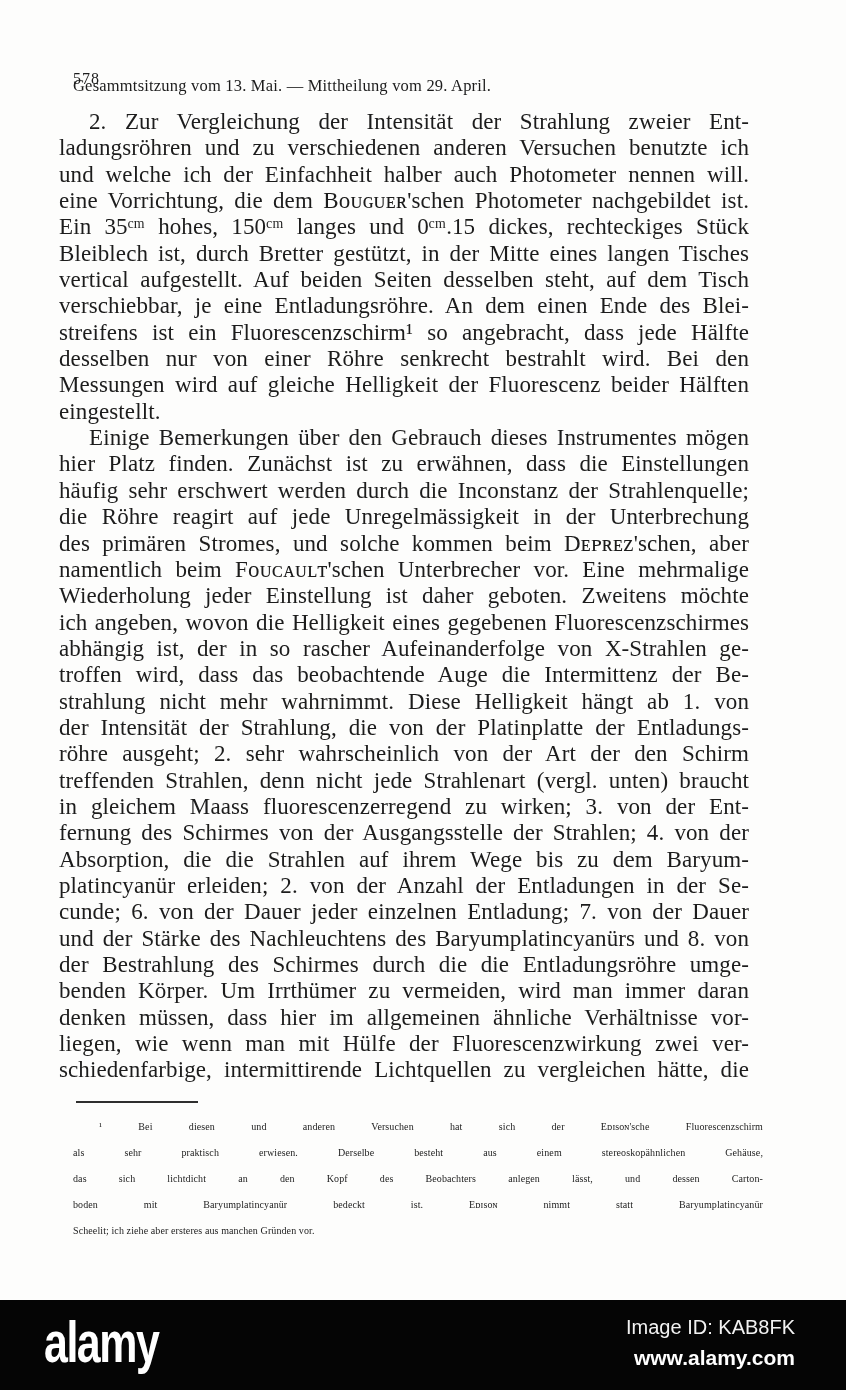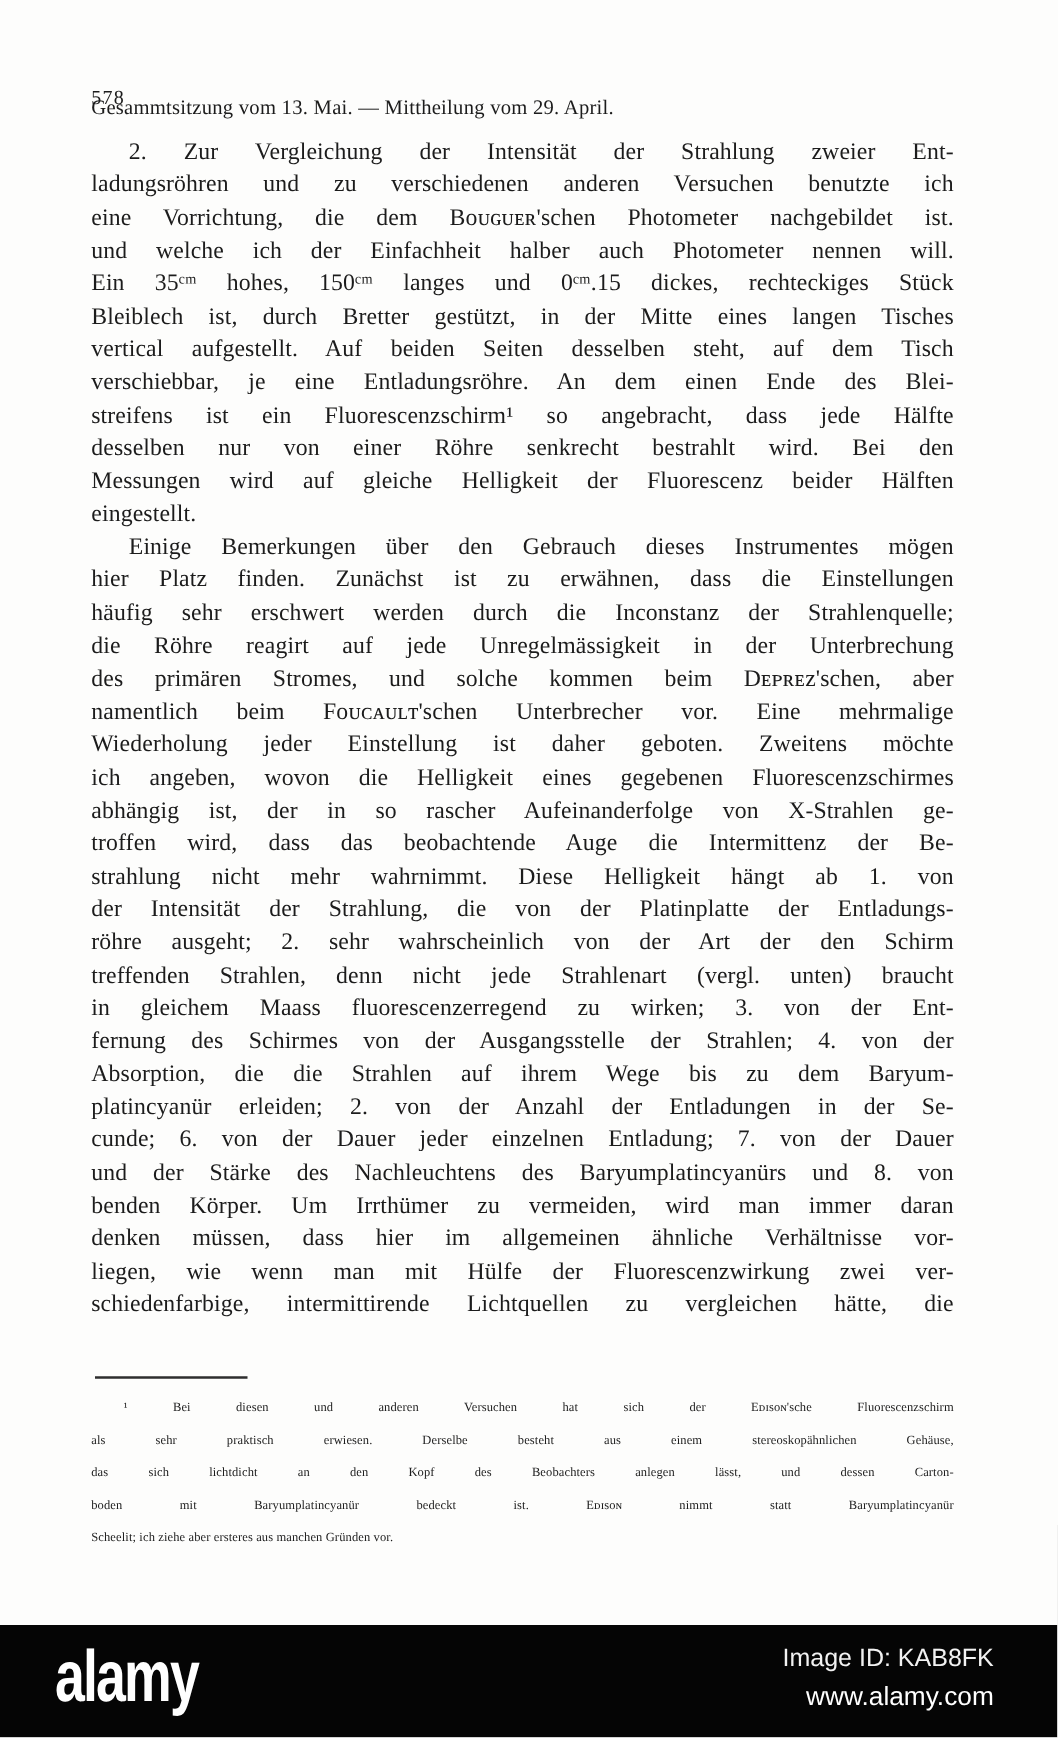--- a/index.html
+++ b/index.html
@@ -8,22 +8,22 @@
     background:#fdfdfc; overflow:hidden;
     font-family:"Liberation Serif","DejaVu Serif",serif;
     color:#1c1c1c;
   }
   
   .runhead { position:absolute; left:73px; top:70px; width:690px; height:30px; }
   .pagenum { position:absolute; left:0; top:0; font-size:16px; letter-spacing:1px; }
   .runtitle { position:absolute; left:0; right:0; top:6px; font-size:16.5px; letter-spacing:0.2px; }
   
   .bodytext {
-    position:absolute; left:73px; top:109px; width:690px;
-    font-size:19px; line-height:26.35px; letter-spacing:0.1px;
+    position:absolute; left:59px; top:109px; width:690px;
+    font-size:23px; line-height:26.35px; letter-spacing:0.1px;
   }
   .tline { text-align:justify; text-align-last:justify; }
   .tline.flush { text-align-last:left; }
   .para .tline:first-child { text-indent:30px; }
   
   .fnrule { position:absolute; left:76px; top:1101px; width:122px; border-top:2px solid #2e2e2e; }
   .footnote {
     position:absolute; left:73px; top:1114px; width:690px;
     font-size:10px; line-height:26px; letter-spacing:0.1px;
   }
@@ -34,38 +34,38 @@
     position:absolute; left:44px; top:12px;
     font-family:"Liberation Sans","DejaVu Sans",sans-serif;
     font-weight:700; font-size:58px; line-height:60px; letter-spacing:-2px;
     transform:scaleX(0.74); transform-origin:left center;
   }
   .wright {
     position:absolute; right:51px; top:16px; text-align:right;
     font-family:"Liberation Sans","DejaVu Sans",sans-serif;
   }
   .wid { font-size:20px; font-weight:400; margin-bottom:7px; opacity:0.95; }
-  .wurl { font-size:21px; font-weight:400; }
+  .wurl { font-size:21px; font-weight:700; }
 </style>
 </head>
 <body>
 
 <div class="page">
 
   <div class="runhead">
     <span class="pagenum">578</span>
     <div class="runtitle">Gesammtsitzung vom 13. Mai. — Mittheilung vom 29. April.</div>
   </div>
 
   <div class="bodytext">
     <div class="para">
         <div class="tline">2. Zur Vergleichung der Intensität der Strahlung zweier Ent-</div>
         <div class="tline">ladungsröhren und zu verschiedenen anderen Versuchen benutzte ich</div>
+        <div class="tline">und welche ich der Einfachheit halber auch Photometer nennen will.</div>
         <div class="tline">eine Vorrichtung, die dem Bᴏᴜɢᴜᴇʀ'schen Photometer nachgebildet ist.</div>
-        <div class="tline">und welche ich der Einfachheit halber auch Photometer nennen will.</div>
         <div class="tline">Ein 35ᶜᵐ hohes, 150ᶜᵐ langes und 0ᶜᵐ.15 dickes, rechteckiges Stück</div>
         <div class="tline">Bleiblech ist, durch Bretter gestützt, in der Mitte eines langen Tisches</div>
         <div class="tline">vertical aufgestellt. Auf beiden Seiten desselben steht, auf dem Tisch</div>
         <div class="tline">verschiebbar, je eine Entladungsröhre. An dem einen Ende des Blei-</div>
         <div class="tline">streifens ist ein Fluorescenzschirm¹ so angebracht, dass jede Hälfte</div>
         <div class="tline">desselben nur von einer Röhre senkrecht bestrahlt wird. Bei den</div>
         <div class="tline">Messungen wird auf gleiche Helligkeit der Fluorescenz beider Hälften</div>
         <div class="tline flush">eingestellt.</div>
       </div>
     <div class="para">
@@ -82,20 +82,21 @@
         <div class="tline">strahlung nicht mehr wahrnimmt. Diese Helligkeit hängt ab 1. von</div>
         <div class="tline">der Intensität der Strahlung, die von der Platinplatte der Entladungs-</div>
         <div class="tline">röhre ausgeht; 2. sehr wahrscheinlich von der Art der den Schirm</div>
         <div class="tline">treffenden Strahlen, denn nicht jede Strahlenart (vergl. unten) braucht</div>
         <div class="tline">in gleichem Maass fluorescenzerregend zu wirken; 3. von der Ent-</div>
         <div class="tline">fernung des Schirmes von der Ausgangsstelle der Strahlen; 4. von der</div>
         <div class="tline">Absorption, die die Strahlen auf ihrem Wege bis zu dem Baryum-</div>
         <div class="tline">platincyanür erleiden; 2. von der Anzahl der Entladungen in der Se-</div>
         <div class="tline">cunde; 6. von der Dauer jeder einzelnen Entladung; 7. von der Dauer</div>
         <div class="tline">und der Stärke des Nachleuchtens des Baryumplatincyanürs und 8. von</div>
+        <div class="tline">der Bestrahlung des Schirmes durch die die Entladungsröhre umge-</div>
         <div class="tline">benden Körper. Um Irrthümer zu vermeiden, wird man immer daran</div>
         <div class="tline">denken müssen, dass hier im allgemeinen ähnliche Verhältnisse vor-</div>
         <div class="tline">liegen, wie wenn man mit Hülfe der Fluorescenzwirkung zwei ver-</div>
         <div class="tline">schiedenfarbige, intermittirende Lichtquellen zu vergleichen hätte, die</div>
       </div>
   </div>
 
   <div class="fnrule"></div>
 
   <div class="footnote">

